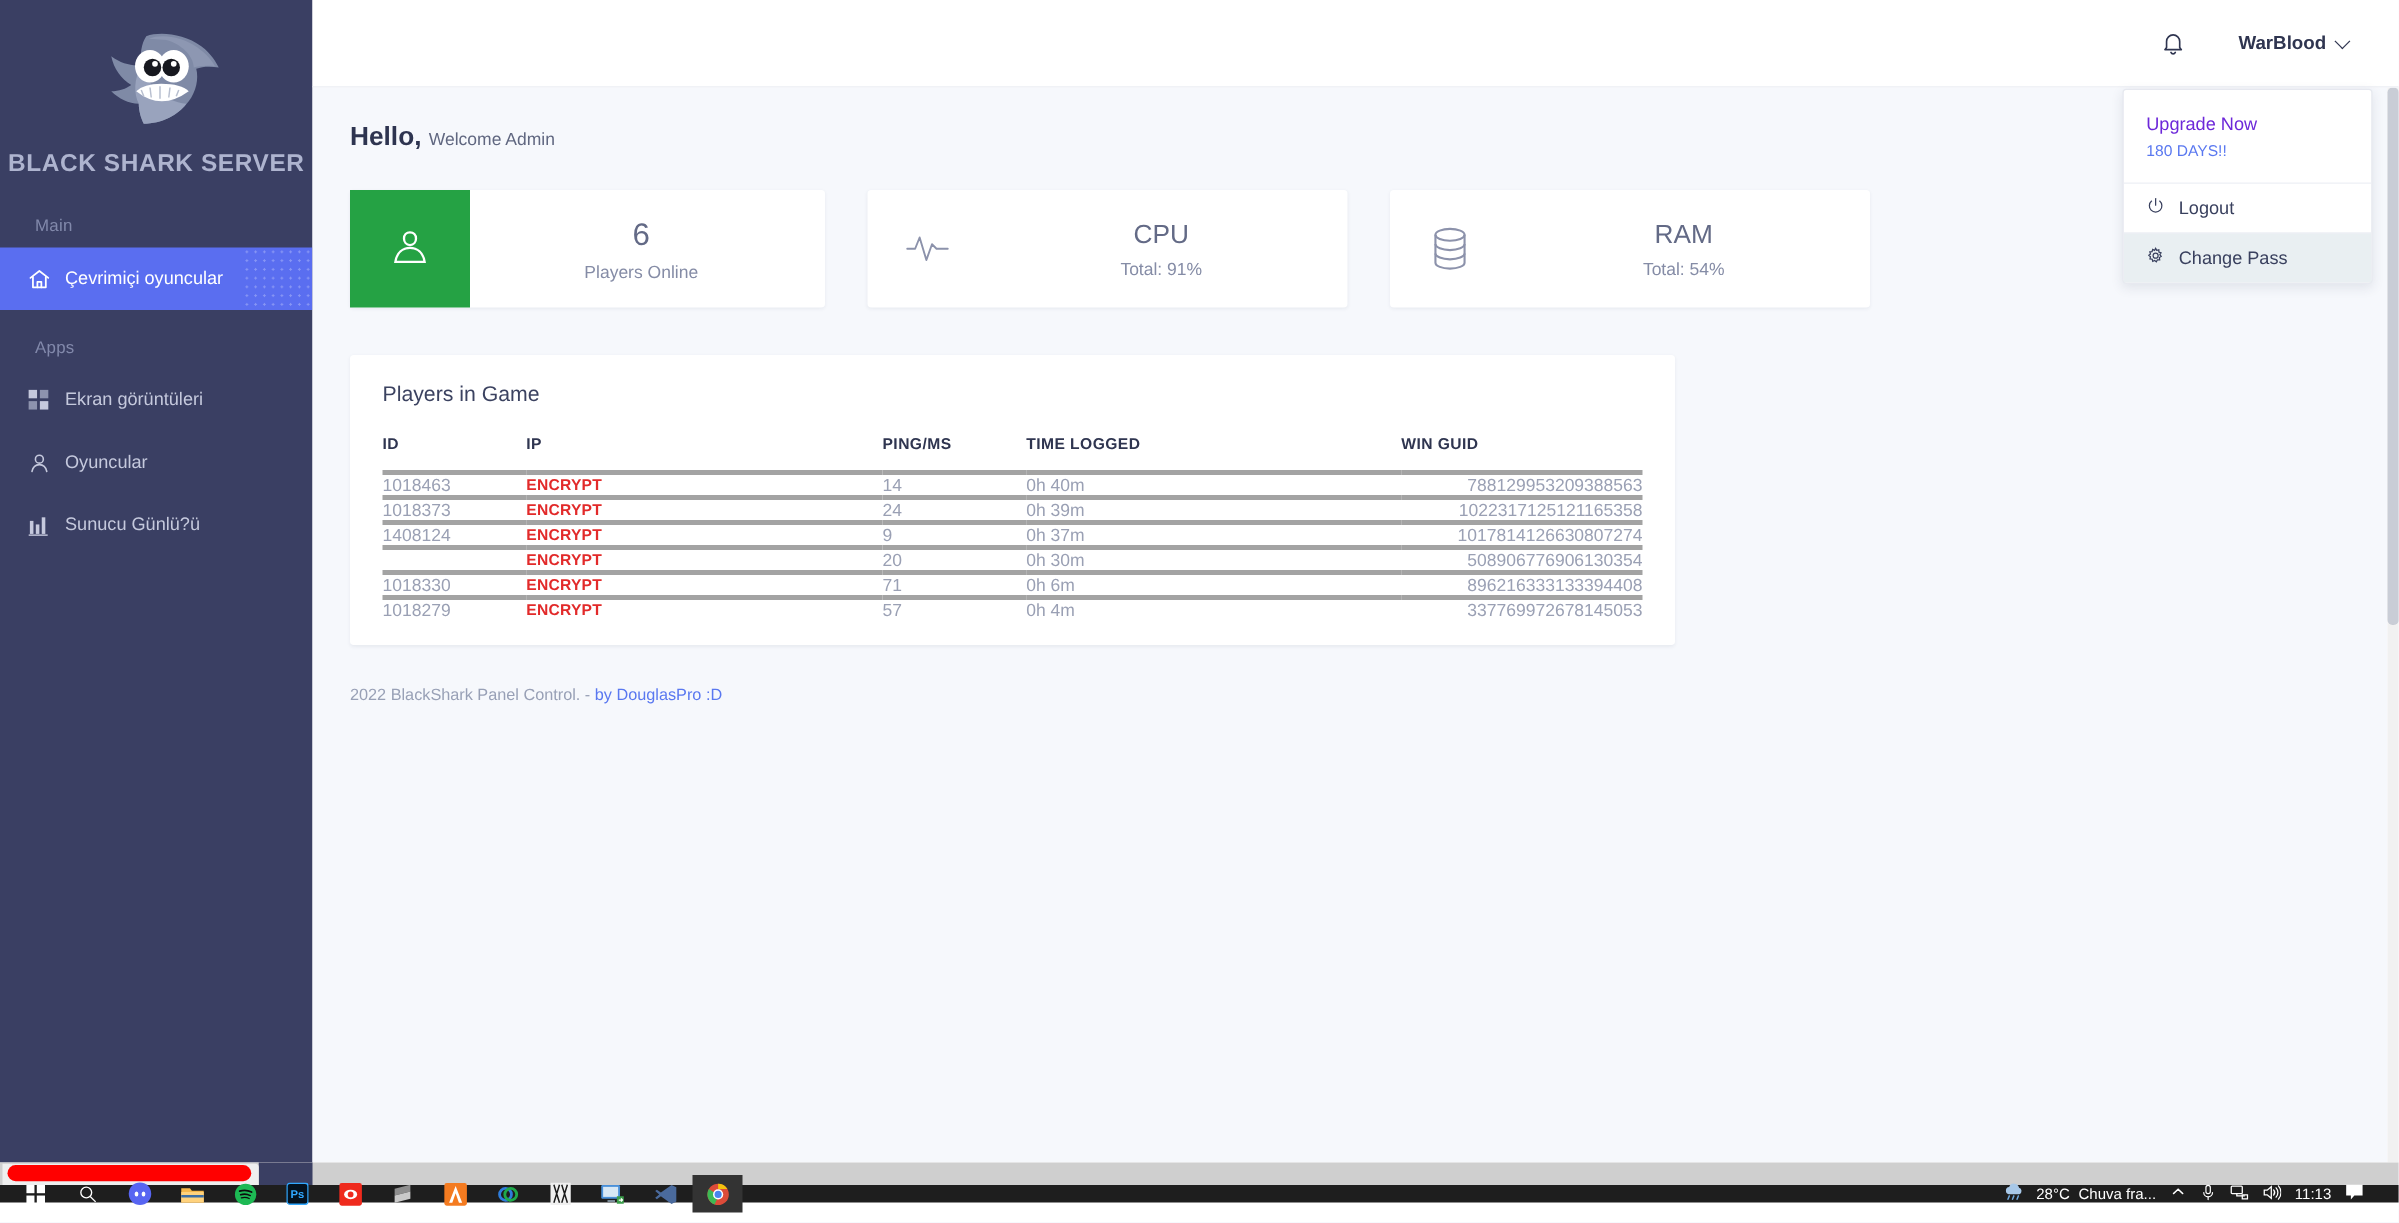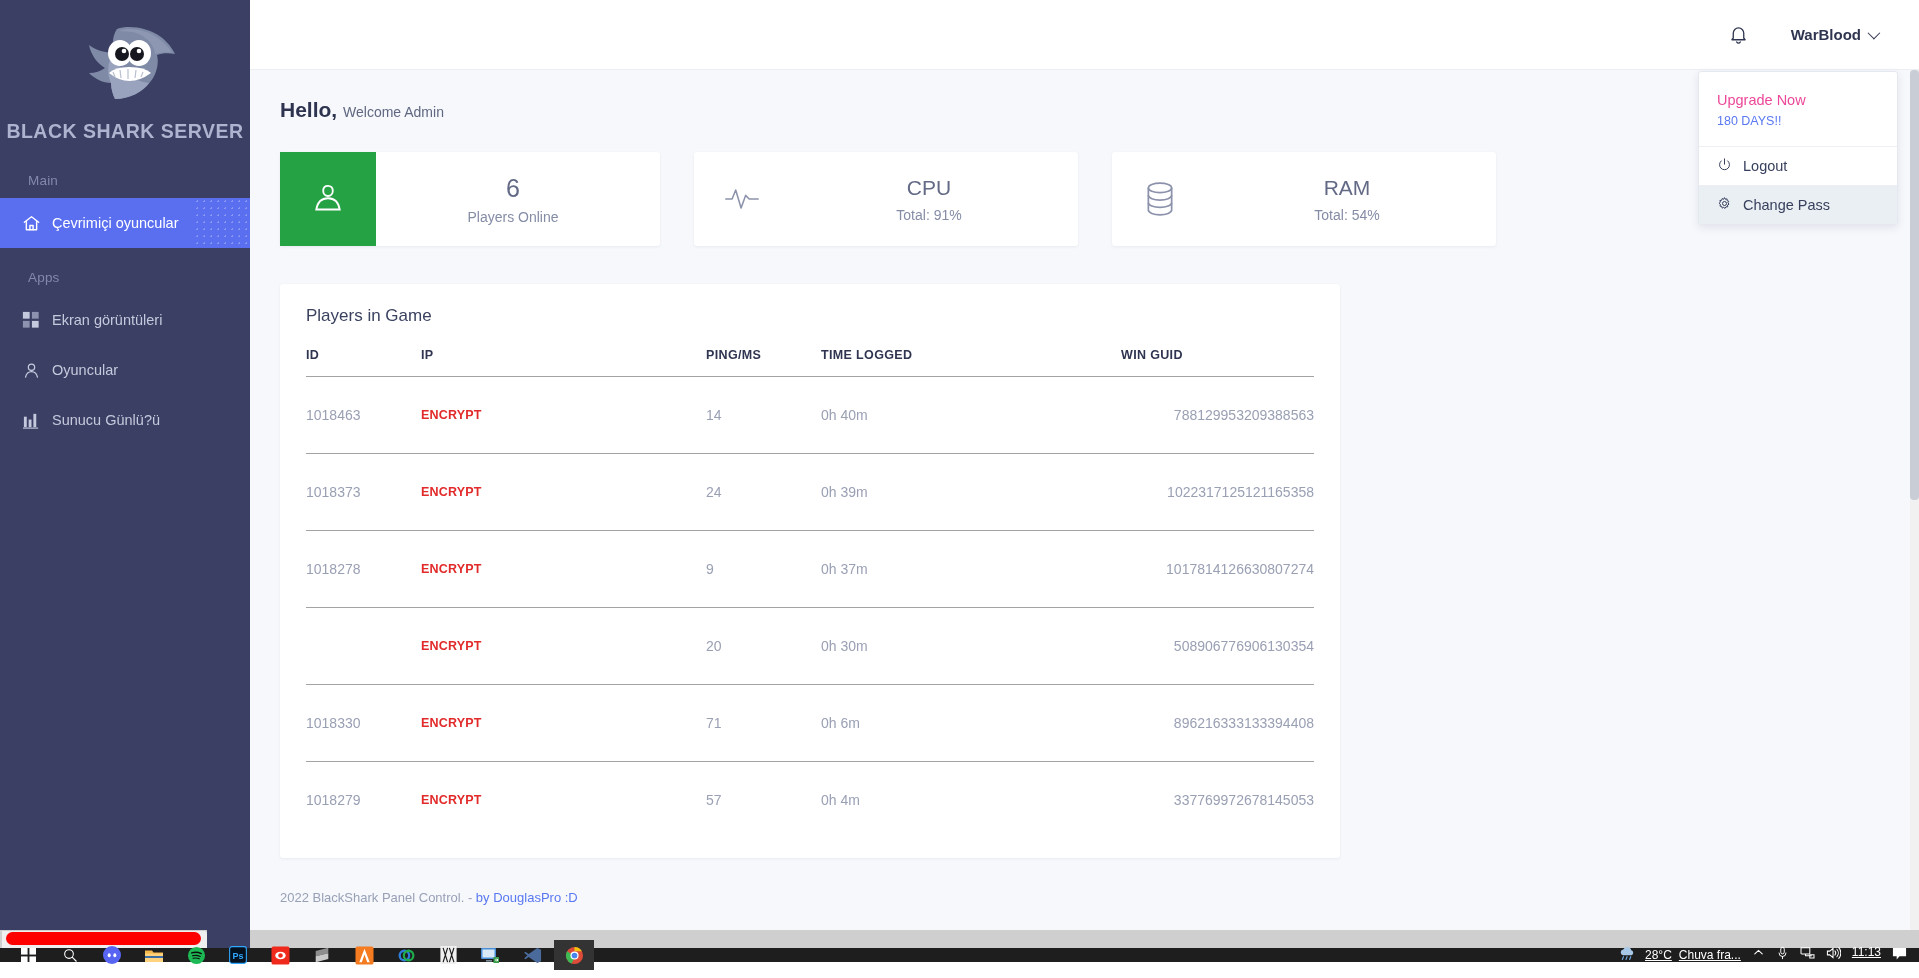--- a/index.html
+++ b/index.html
@@ -96,21 +96,21 @@
     left: 1698px; top: 71px;
     width: 200px;
     background: #fff;
     border: 1px solid #e6e8ef;
     border-radius: 3px;
     box-shadow: 0 3px 9px rgba(40,50,80,.10);
     z-index: 20;
     padding-top: 4px;
   }
   .dd-upgrade { padding: 16px 18px 18px 18px; }
-  .dd-upgrade-title { font-size: 14.5px; color: #ec4899; margin-bottom: 6px; }
+  .dd-upgrade-title { font-size: 14.5px; color: #6d28d9; margin-bottom: 6px; }
   .dd-upgrade-sub { font-size: 12.5px; color: #5a78f0; }
   .dd-item {
     display:flex; align-items:center; gap:11px;
     padding: 10px 18px;
     font-size: 14.5px;
     color: #39405e;
     cursor: pointer;
     border-top: 1px solid #edeff5;
   }
   .dd-item.hover { background: #e9eff2; }
@@ -174,22 +174,22 @@
     font-size: 12.5px;
     font-weight: bold;
     color: #2f3550;
     letter-spacing: .35px;
     padding: 0 0 14px 0;
   }
   thead th.right { text-align: left; }
   tbody td {
     font-size: 14px;
     color: #9aa0b4;
-    padding: 30px 0;
-    border-top: 1px solid #a3a3a3;
+    padding: 0 0;
+    border-top: 4px solid #a3a3a3;
     vertical-align: middle;
     margin-left: 11px;
   }
   td.enc { color: #e22a2a; font-size: 12.5px; font-weight: bold; letter-spacing: .2px; }
   td.guid { text-align: right; color: #9aa0b4; }
   col.c-id { width: 115px; }
   col.c-ip { width: 285px; }
   col.c-ping { width: 115px; }
   col.c-time { width: 300px; }
 
@@ -245,24 +245,23 @@
   .tb-left { display:flex; align-items:center; padding-left: 8px; gap: 2px; }
   .tb-ico {
     width: 40px; height: 30px;
     display:flex; align-items:center; justify-content:center;
     font-size: 14px;
     cursor: pointer;
   }
   .tb-ico.active { background: #333333; }
   .tb-right {
     margin-left: auto;
-    display:flex; align-items:flex-start; gap: 11px;
-    padding-right: 12px;
+    display:flex; align-items:center; gap: 11px;
+    padding-right: 28px;
     font-size: 12px;
-    text-decoration: underline;
   }
   .tb-weather { display:flex; align-items:center; gap:7px; }
   .tb-time { font-size: 12px; line-height: 1; }
 
   .ico-box { display:block; }
 </style>
 </head>
 <body>
 
 <div id="app">
@@ -454,21 +453,21 @@
             <td class="guid">788129953209388563</td>
           </tr>
           <tr>
             <td>1018373</td>
             <td class="enc">ENCRYPT</td>
             <td>24</td>
             <td>0h 39m</td>
             <td class="guid">1022317125121165358</td>
           </tr>
           <tr>
-            <td>1018278</td>
+            <td>1408124</td>
             <td class="enc">ENCRYPT</td>
             <td>9</td>
             <td>0h 37m</td>
             <td class="guid">1017814126630807274</td>
           </tr>
           <tr>
             <td></td>
             <td class="enc">ENCRYPT</td>
             <td>20</td>
             <td>0h 30m</td>

